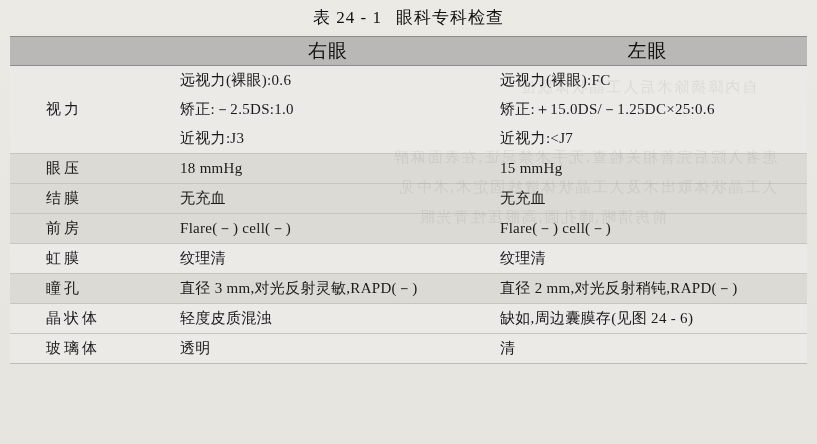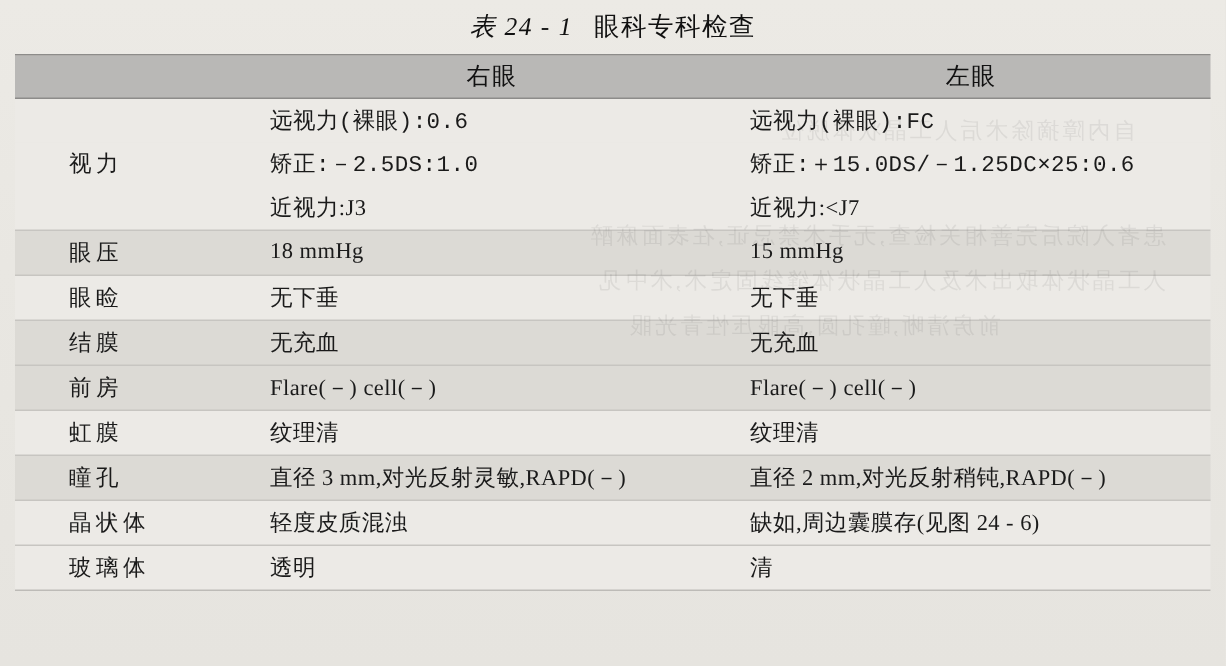--- a/index.html
+++ b/index.html
@@ -27,37 +27,36 @@
     text-align: center;
     font-size: 17px;
     letter-spacing: 1px;
     padding-top: 6px;
     padding-bottom: 7px;
     font-family: "Liberation Serif", "DejaVu Serif", serif;
     color: #111;
   }
   .table-caption .cap-num {
     margin-right: 14px;
-    font-style: italic;
   }
   table.exam {
     border-collapse: collapse;
     width: 797px;
     table-layout: fixed;
     font-size: 15px;
   }
   table.exam col.c-label { width: 158px; }
   table.exam col.c-right { width: 320px; }
   table.exam col.c-left  { width: 319px; }
 
   thead th {
     background: #b9b8b6;
     color: #111;
     font-weight: normal;
-    font-size: 16px;
+    font-size: 19px;
     height: 26px;
     text-align: center;
     letter-spacing: 1px;
     border-top: 1px solid #8d8c8a;
     border-bottom: 1px solid #8d8c8a;
   }
   thead th.blank-head {
     background: #b9b8b6;
   }
   tbody td {
@@ -77,21 +76,20 @@
   }
   tbody td.label-cell {
     padding-left: 36px;
     letter-spacing: 3px;
   }
   tbody td.label-cell.empty {
     padding-left: 36px;
   }
   tbody tr.no-rule td {
     border-bottom: none;
-    font-family: Liberation Mono, monospace;
   }
   tbody tr:last-child td {
     border-bottom: 1px solid #bdbbb7;
   }
   
   .ghost {
     position: absolute;
     left: 0;
     top: 0;
     width: 817px;
@@ -152,25 +150,20 @@
       <tr class="plain">
         <td class="label-cell empty"></td>
         <td>近视力:J3</td>
         <td>近视力:&lt;J7</td>
       </tr>
       <tr class="shaded">
         <td class="label-cell">眼压</td>
         <td>18 mmHg</td>
         <td>15 mmHg</td>
       </tr>
-      <tr class="plain">
-        <td class="label-cell">眼睑</td>
-        <td>无下垂</td>
-        <td>无下垂</td>
-      </tr>
       <tr class="shaded">
         <td class="label-cell">结膜</td>
         <td>无充血</td>
         <td>无充血</td>
       </tr>
       <tr class="shaded">
         <td class="label-cell">前房</td>
         <td>Flare(－) cell(－)</td>
         <td>Flare(－) cell(－)</td>
       </tr>

